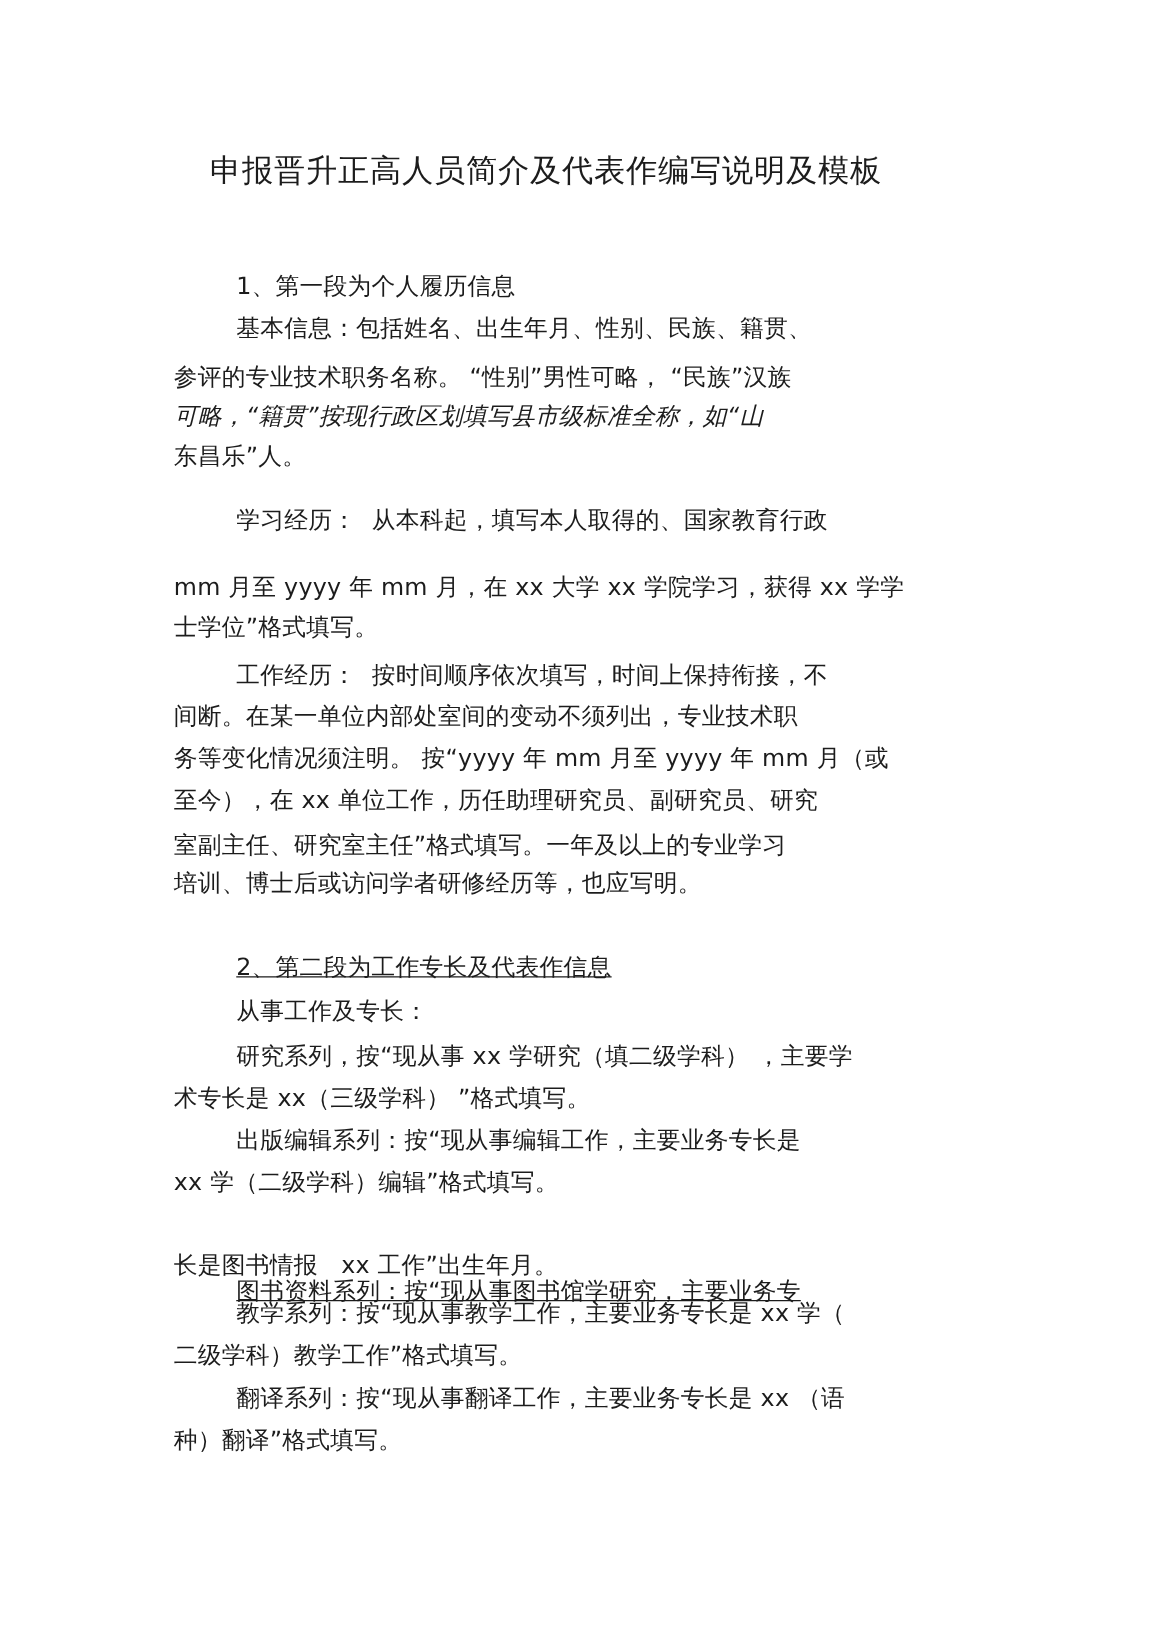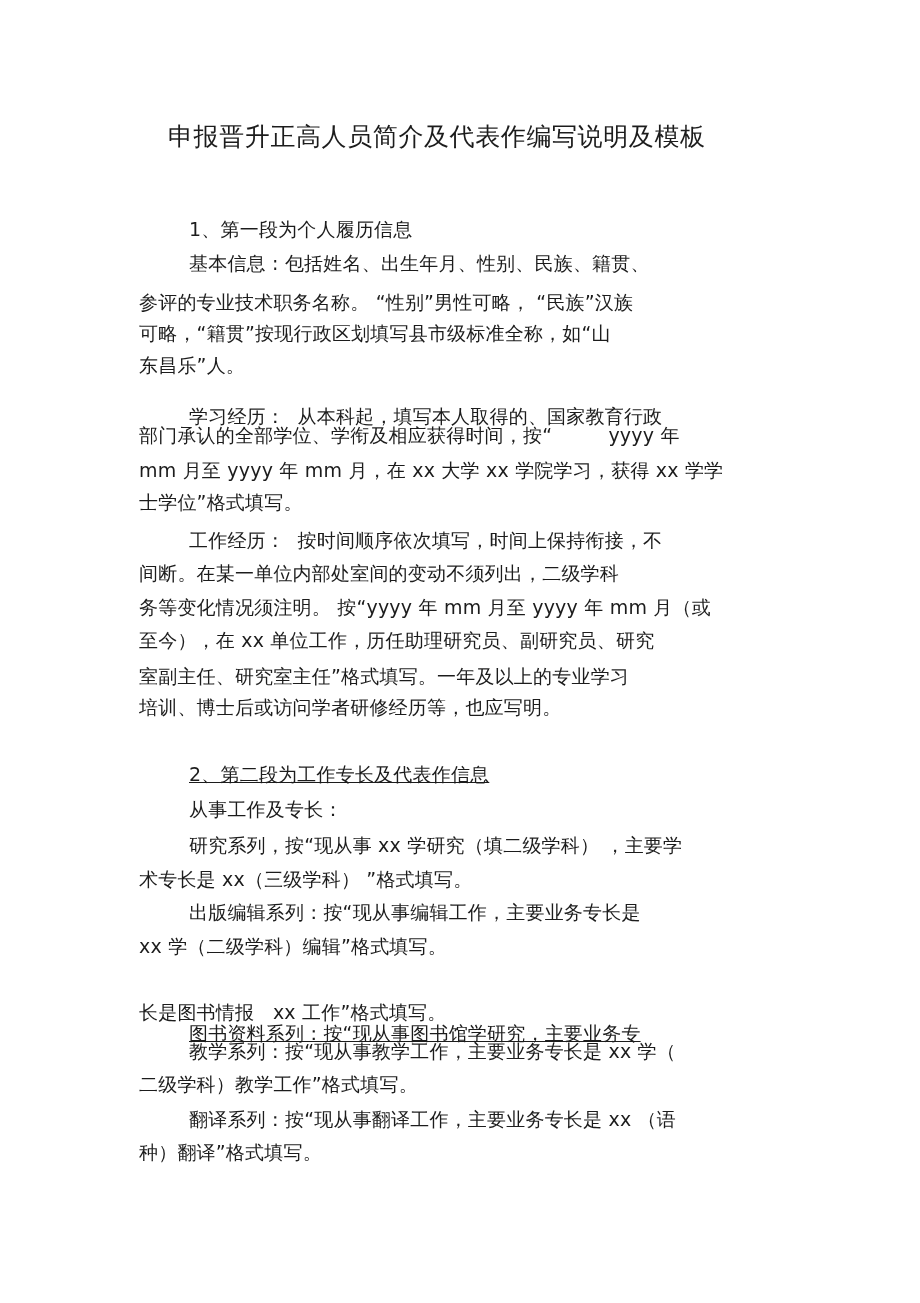--- a/index.html
+++ b/index.html
@@ -24,46 +24,45 @@
 <body>
 
 <div class="page">
 
   <div class="title">申报晋升正高人员简介及代表作编写说明及模板</div>
 
   <div class="ln ind" style="top:216px;">1、第一段为个人履历信息</div>
 
   <div class="ln noind" style="top:289px;">参评的专业技术职务名称。 “性别”男性可略， “民族”汉族</div>
   <div class="ln ind" style="top:250px;">基本信息 : 包括姓名、出生年月、性别、民族、籍贯、</div>
-  <div class="ln noind" style="top:320px;">可略，“籍贯”按现行政区划填写县市级标准全称，如“山</div>
+  <div class="ln noind" style="top:320px;font-style:italic;">可略，“籍贯”按现行政区划填写县市级标准全称，如“山</div>
   <div class="ln noind" style="top:352px;">东昌乐”人。</div>
 
   <div class="ln ind" style="top:403px;">学习经历：  从本科起，填写本人取得的、国家教育行政</div>
-  <div class="ln noind" style="top:422px;">部门承认的全部学位、学衔及相应获得时间，按“         yyyy 年</div>
   <div class="ln noind" style="top:457px;">mm 月至 yyyy 年 mm 月，在 xx 大学 xx 学院学习，获得 xx 学学</div>
   <div class="ln noind" style="top:489px;">士学位”格式填写。</div>
 
   <div class="ln ind" style="top:527px;">工作经历：  按时间顺序依次填写，时间上保持衔接，不</div>
-  <div class="ln noind" style="top:560px;">间断。在某一单位内部处室间的变动不须列出，二级学科</div>
+  <div class="ln noind" style="top:560px;">间断。在某一单位内部处室间的变动不须列出，专业技术职</div>
   <div class="ln noind" style="top:594px;">务等变化情况须注明。 按“yyyy 年 mm 月至 yyyy 年 mm 月（或</div>
   <div class="ln noind" style="top:627px;">至今），在 xx 单位工作，历任助理研究员、副研究员、研究</div>
   <div class="ln noind" style="top:663px;">室副主任、研究室主任”格式填写。一年及以上的专业学习</div>
   <div class="ln noind" style="top:694px;">培训、博士后或访问学者研修经历等，也应写明。</div>
 
   <div class="ln ind" style="top:761px;text-decoration:underline;">2、第二段为工作专长及代表作信息</div>
   <div class="ln ind" style="top:796px;">从事工作及专长：</div>
 
   <div class="ln ind" style="top:832px;">研究系列，按“现从事 xx 学研究（填二级学科） ，主要学</div>
   <div class="ln noind" style="top:866px;">术专长是 xx（三级学科） ”格式填写。</div>
 
   <div class="ln ind" style="top:899px;">出版编辑系列：按“现从事编辑工作，主要业务专长是</div>
   <div class="ln noind" style="top:933px;">xx 学（二级学科）编辑”格式填写。</div>
 
   <div class="ln ind" style="top:1020px;text-decoration:underline;">图书资料系列：按“现从事图书馆学研究，主要业务专</div>
-  <div class="ln noind" style="top:999px;">长是图书情报   xx 工作”格式填写。</div>
+  <div class="ln noind" style="top:999px;">长是图书情报   xx 工作”出生年月。</div>
 
   <div class="ln ind" style="top:1038px;">教学系列：按“现从事教学工作，主要业务专长是 xx 学（</div>
   <div class="ln noind" style="top:1071px;">二级学科）教学工作”格式填写。</div>
 
   <div class="ln ind" style="top:1106px;">翻译系列：按“现从事翻译工作，主要业务专长是 xx （语</div>
   <div class="ln noind" style="top:1139px;">种）翻译”格式填写。</div>
 
 </div>
 
 </body></html>

